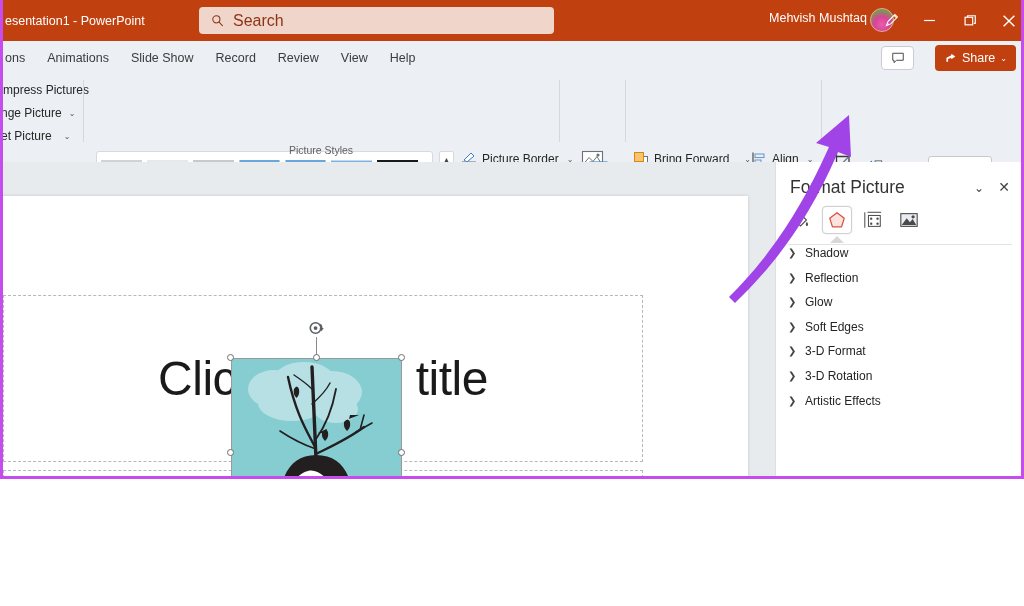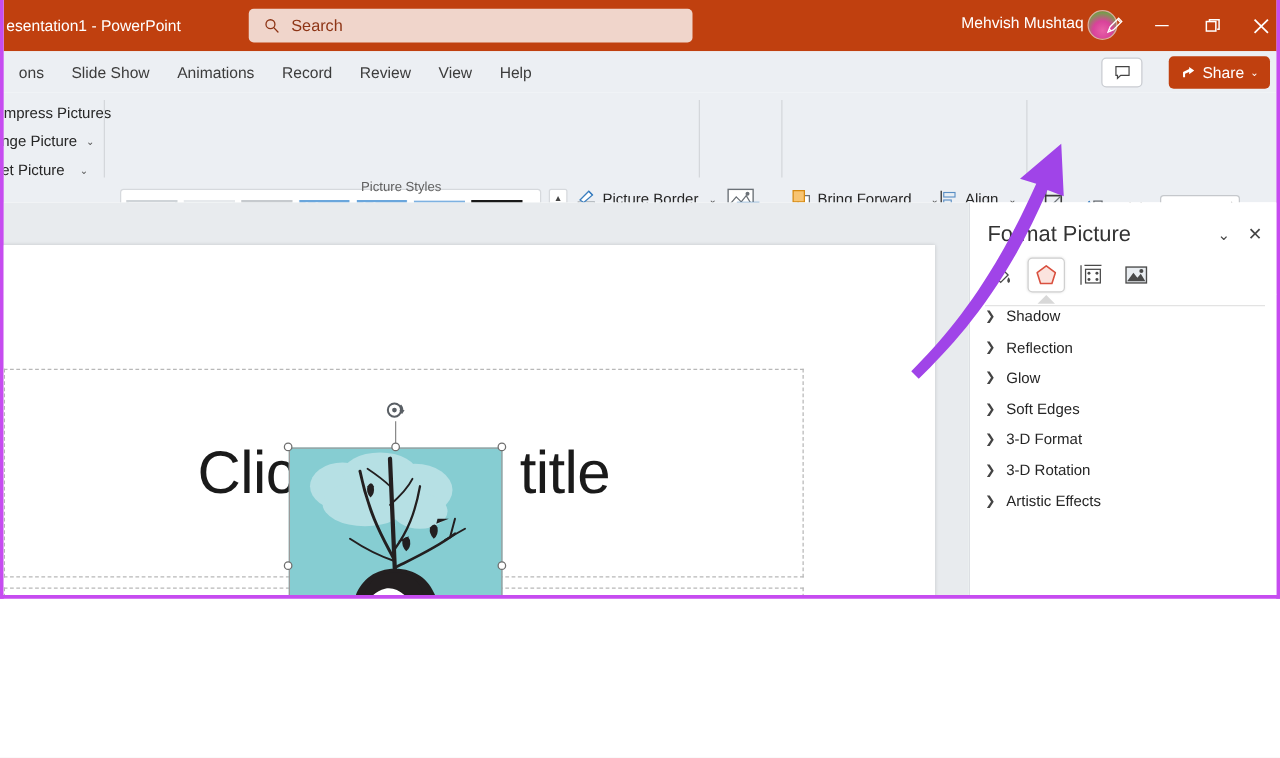--- a/index.html
+++ b/index.html
@@ -24,21 +24,21 @@
   .tb-doc {
     font-size: 12.5px; color: #ffffff; white-space: nowrap;
     margin-left: 0px; padding-left: 2px;
   }
   .search-box {
     position: absolute; left: 196px; top: 7px; width: 355px; height: 27px;
     background: #f0d5cb; border-radius: 4px;
     display: flex; align-items: center; padding-left: 12px; gap: 9px;
   }
   .search-box .sicon { width: 13px; height: 13px; flex: 0 0 auto; }
-  .search-ph { font-size: 13px; color: #8d3415; }
+  .search-ph { font-size: 16px; color: #8d3415; }
   .tb-user {
     position: absolute; right: 160px; top: 11px;
     font-size: 12.5px; color: #fff; white-space: nowrap;
   }
   .avatar {
     position: absolute; right: 133px; top: 8px;
     width: 24px; height: 24px; border-radius: 50%;
     background: radial-gradient(circle at 50% 70%, #e85fa8 0%, #d8439a 40%, #7a9b4e 75%, #4f7a3a 100%);
     border: 1.5px solid #d9b0a0; overflow: hidden;
   }
@@ -55,21 +55,21 @@
   
   .tabstrip {
     position: absolute; left: 0; top: 41px; width: 1024px; height: 33px;
     background: #eceff3;
     display: flex; align-items: center;
   }
   .tab {
     font-size: 12.5px; color: #3c3c3c; padding: 0 11px; height: 33px;
     display: flex; align-items: center; white-space: nowrap; cursor: default;
   }
-  .tab.first { padding-left: 12px; }
+  .tab.first { padding-left: 2px; }
   .tab.active {
     color: #c0400f; font-weight: bold;
     border-bottom: 2.2px solid #c0400f;
   }
   .comment-btn {
     position: absolute; right: 113px; top: 5px; width: 33px; height: 24px;
     border: 1px solid #c9ccd1; border-radius: 4px; background: #fff;
     display: flex; align-items: center; justify-content: center;
   }
   .share-btn {
@@ -282,22 +282,22 @@
     <div class="tb-btn tb-close">
       <svg width="14" height="14" viewBox="0 0 12 12">
         <line x1="1.4" y1="1.4" x2="10.6" y2="10.6" stroke="#fff" stroke-width="1.2"></line>
         <line x1="10.6" y1="1.4" x2="1.4" y2="10.6" stroke="#fff" stroke-width="1.2"></line>
       </svg>
     </div>
   </div>
 
   <div class="tabstrip">
     <div class="tab first">ons</div>
+    <div class="tab">Animations</div>
     <div class="tab">Slide Show</div>
-    <div class="tab">Animations</div>
     <div class="tab">Record</div>
     <div class="tab">Review</div>
     <div class="tab">View</div>
     <div class="tab">Help</div>
 
     <div class="comment-btn">
       <svg width="14" height="14" viewBox="0 0 16 16">
         <path d="M2 2.6 H14 V10.6 H6.4 L3.4 13.3 V10.6 H2 Z" fill="none" stroke="#444" stroke-width="1.1"></path>
       </svg>
     </div>

